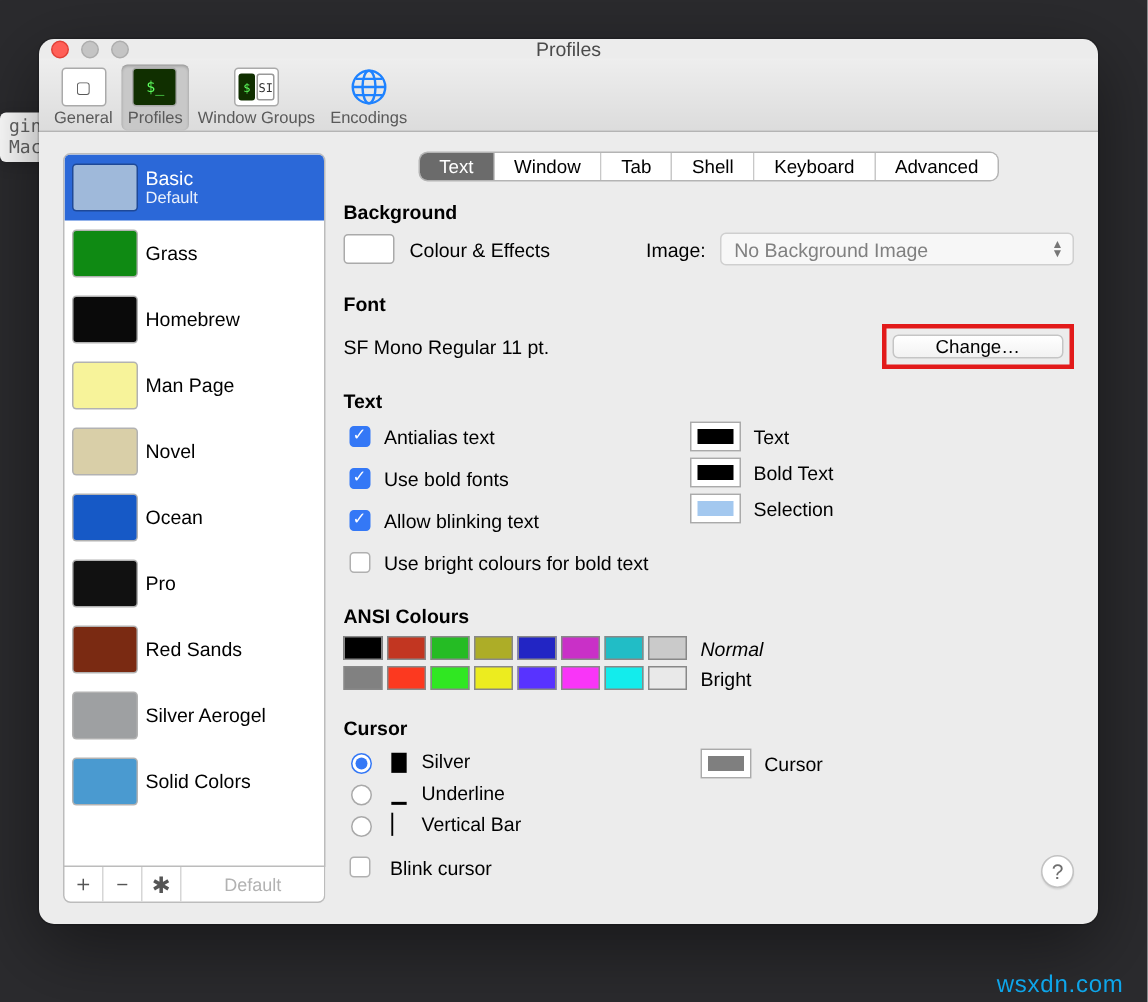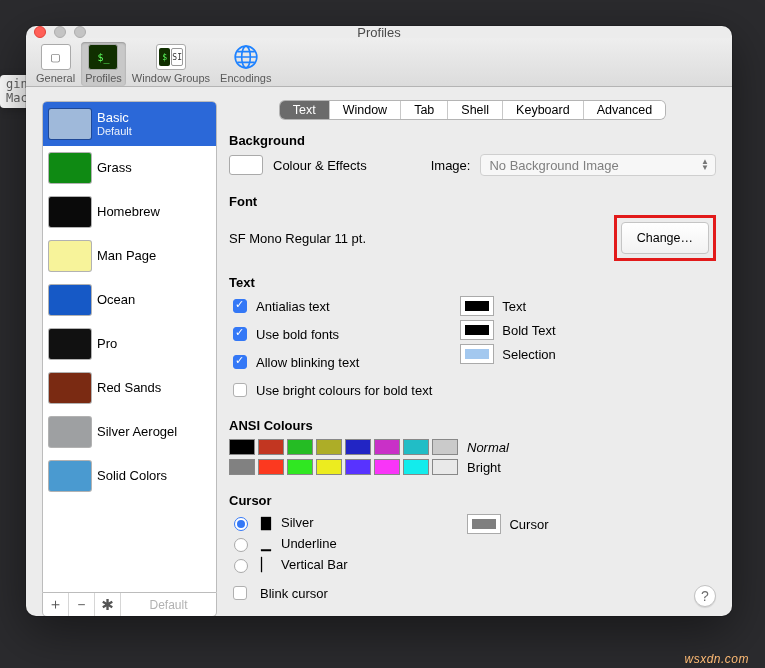--- a/index.html
+++ b/index.html
@@ -97,37 +97,37 @@
   .section { margin-bottom: 10px;}
   .section h4 { margin:0 0 6px 0; font-size:13px; font-weight:bold;}
   .row { display:flex; align-items:center; gap:10px; margin-bottom:4px;}
   .swatch-btn { width:34px; height:20px; border:1px solid #aaa; border-radius:3px; background:#fff; box-shadow: inset 0 0 0 2px #fff;}
   .sw-frame { width:34px; height:20px; border:1px solid #aaa; background:#fff; display:flex; align-items:center; justify-content:center;}
   .sw-inner { width:24px; height:10px; }
   .image-sel { flex:1; height:22px; border:1px solid #cfcfcf; background:#f7f7f7; border-radius:4px; display:flex; align-items:center; padding:0 6px 0 8px; color:#808080; justify-content:space-between;}
   .arrows { display:inline-block; font-size:8px; line-height:6px; color:#767676;}
   .font-row { display:flex; align-items:center; justify-content:space-between;text-align:center;}
   .change-wrap { border:3px solid #e21a1a; padding:4px;}
-  .btn { height:32px; padding:0 15px; font-size:12.5px; border:1px solid #c5c5c5; border-radius:4px; background:linear-gradient(#fff,#f2f2f2); display:inline-flex; align-items:center;}
+  .btn { height:16px; padding:0 28px; font-size:12.5px; border:1px solid #c5c5c5; border-radius:4px; background:linear-gradient(#fff,#f2f2f2); display:inline-flex; align-items:center;}
   .checks .row { gap:6px;}
   .chk { appearance:none; width:14px; height:14px; border:1px solid #b0b0b0; border-radius:3px; background:#fff; position:relative;}
   .chk:checked { background:#3478f6; border-color:#3478f6;}
   .chk:checked::after { content:"✓"; color:#fff; font-size:11px; position:absolute; left:1px; top:-2px;}
   .txt-labels { display:flex; gap:22px;}
   .txt-labels .col { display:flex; flex-direction:column; gap:4px;}
   .swrow { display:flex; align-items:center; gap:8px; height:20px;}
   .ansi-grid .ar { display:flex; gap:3px; align-items:center; margin-bottom:4px;}
   .ansi-sw { width:26px; height:16px; border:1px solid #888;}
   .radio { appearance:none; width:14px; height:14px; border:1px solid #a9a9a9; border-radius:50%; background:#fff; position:relative;}
   .radio:checked { border-color:#3478f6;}
   .radio:checked::after { content:""; position:absolute; left:2px; top:2px; width:8px; height:8px; background:#3478f6; border-radius:50%;}
   .cur-shape { display:inline-block; width:10px; text-align:center;}
   .help { width:22px; height:22px; border:1px solid #c2c2c2; border-radius:50%; background:#fff; color:#6e6e6e; display:flex; align-items:center; justify-content:center; font-size:14px; box-shadow:0 1px 1px rgba(0,0,0,.1);}
   .bottom-row { display:flex; justify-content:space-between; align-items:flex-end;}
-  .watermark { position:absolute; right:16px; bottom:2px; color:#fdba74; font-size:12px; letter-spacing:.5px;font-style:italic;}
+  .watermark { position:absolute; right:16px; bottom:2px; color:#0ea5e9; font-size:16px; letter-spacing:.5px;}
 </style>
 </head>
 <body>
 
 <div class="terminal-back">
   <div>gin:</div>
   <div>Mac:</div>
 </div>
 
 <div class="window">
@@ -191,20 +191,26 @@
           <div class="pitem">
             <div class="thumb" style="background:#0a0a0a"></div>
     <div class="plabel">
               <span>Homebrew</span>
             </div>
           </div>
           <div class="pitem">
             <div class="thumb" style="background:#f7f39a"></div>
     <div class="plabel">
               <span>Man Page</span>
+            </div>
+          </div>
+          <div class="pitem">
+            <div class="thumb" style="background:#d9cfa8"></div>
+    <div class="plabel">
+              <span>Novel</span>
             </div>
           </div>
           <div class="pitem">
             <div class="thumb" style="background:#1659c6"></div>
     <div class="plabel">
               <span>Ocean</span>
             </div>
           </div>
           <div class="pitem">
             <div class="thumb" style="background:#111111"></div>

